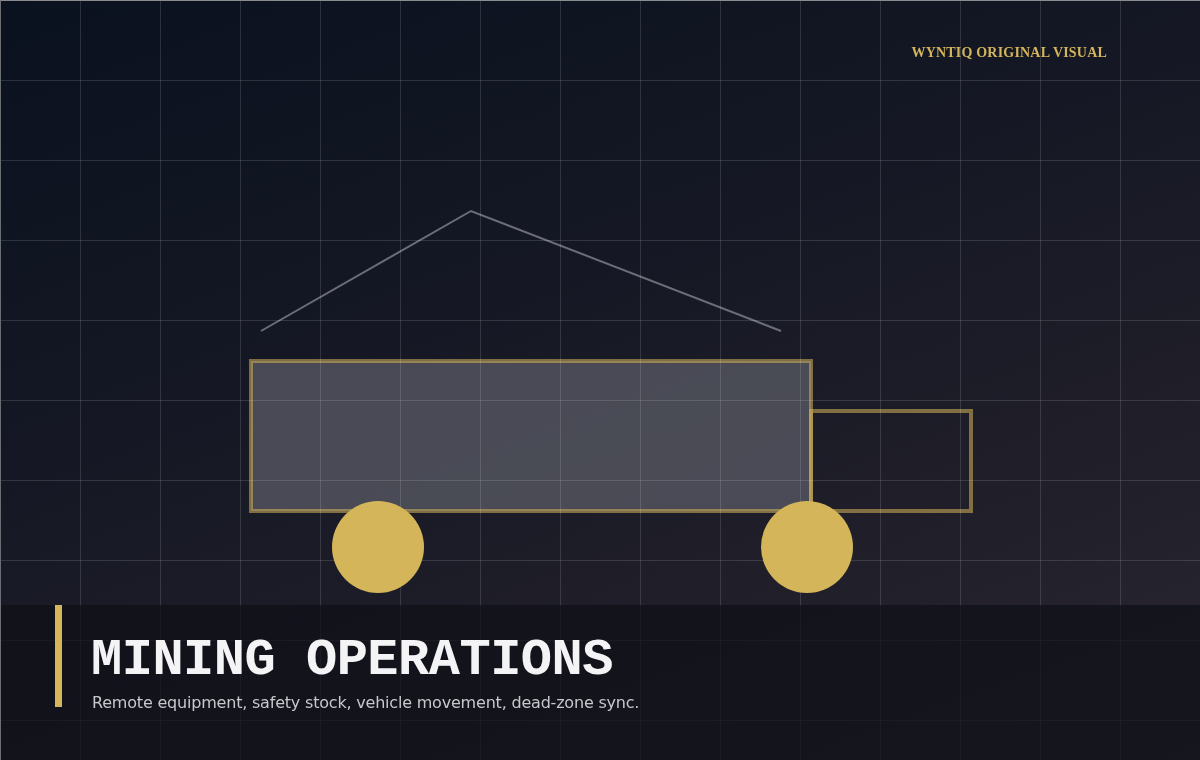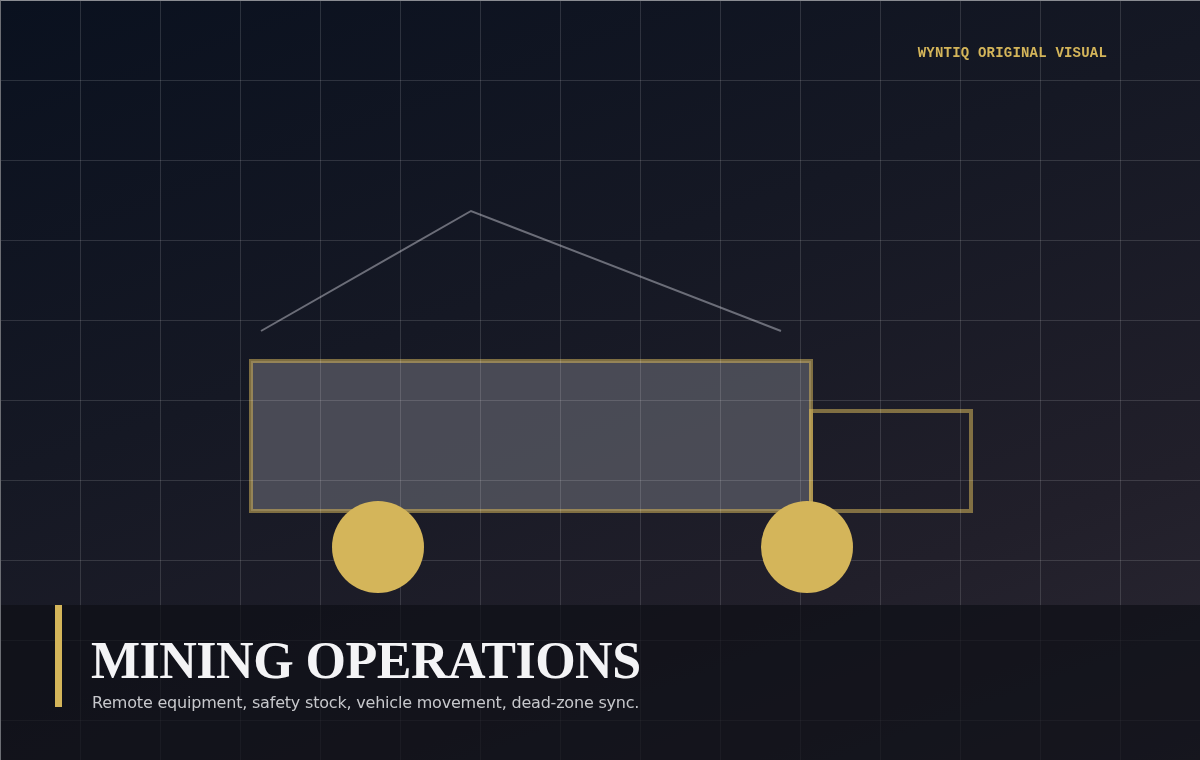--- a/index.html
+++ b/index.html
@@ -45,21 +45,21 @@
       width: 1200px; height: 760px;
     }
     .watermark {
       position: absolute;
       right: 93px;
       top: 44px;
       font-size: 14px;
       font-weight: bold;
       letter-spacing: 0.2px;
       color: #d4b55a;
-      font-family: Liberation Mono, monospace;
+      font-family: Liberation Serif, serif;
     }
     .caption {
       position: absolute;
       left: 0;
       top: 604px;
       width: 1200px;
       height: 156px;
       background: rgba(14, 15, 22, 0.72);
     }
     .caption-bar {
@@ -74,21 +74,21 @@
       position: absolute;
       left: 90px;
       top: 24px;
       margin: 0;
       font-size: 52px;
       line-height: 64px;
       font-weight: bold;
       color: #f4f4f6;
       letter-spacing: -0.5px;
       white-space: nowrap;
-      font-family: Liberation Serif, serif;
+      font-family: Liberation Mono, monospace;
     }
     .caption-subtitle {
       position: absolute;
       left: 91px;
       top: 84px;
       margin: 0;
       font-size: 16px;
       line-height: 28px;
       color: #c7c8cc;
       white-space: nowrap;

